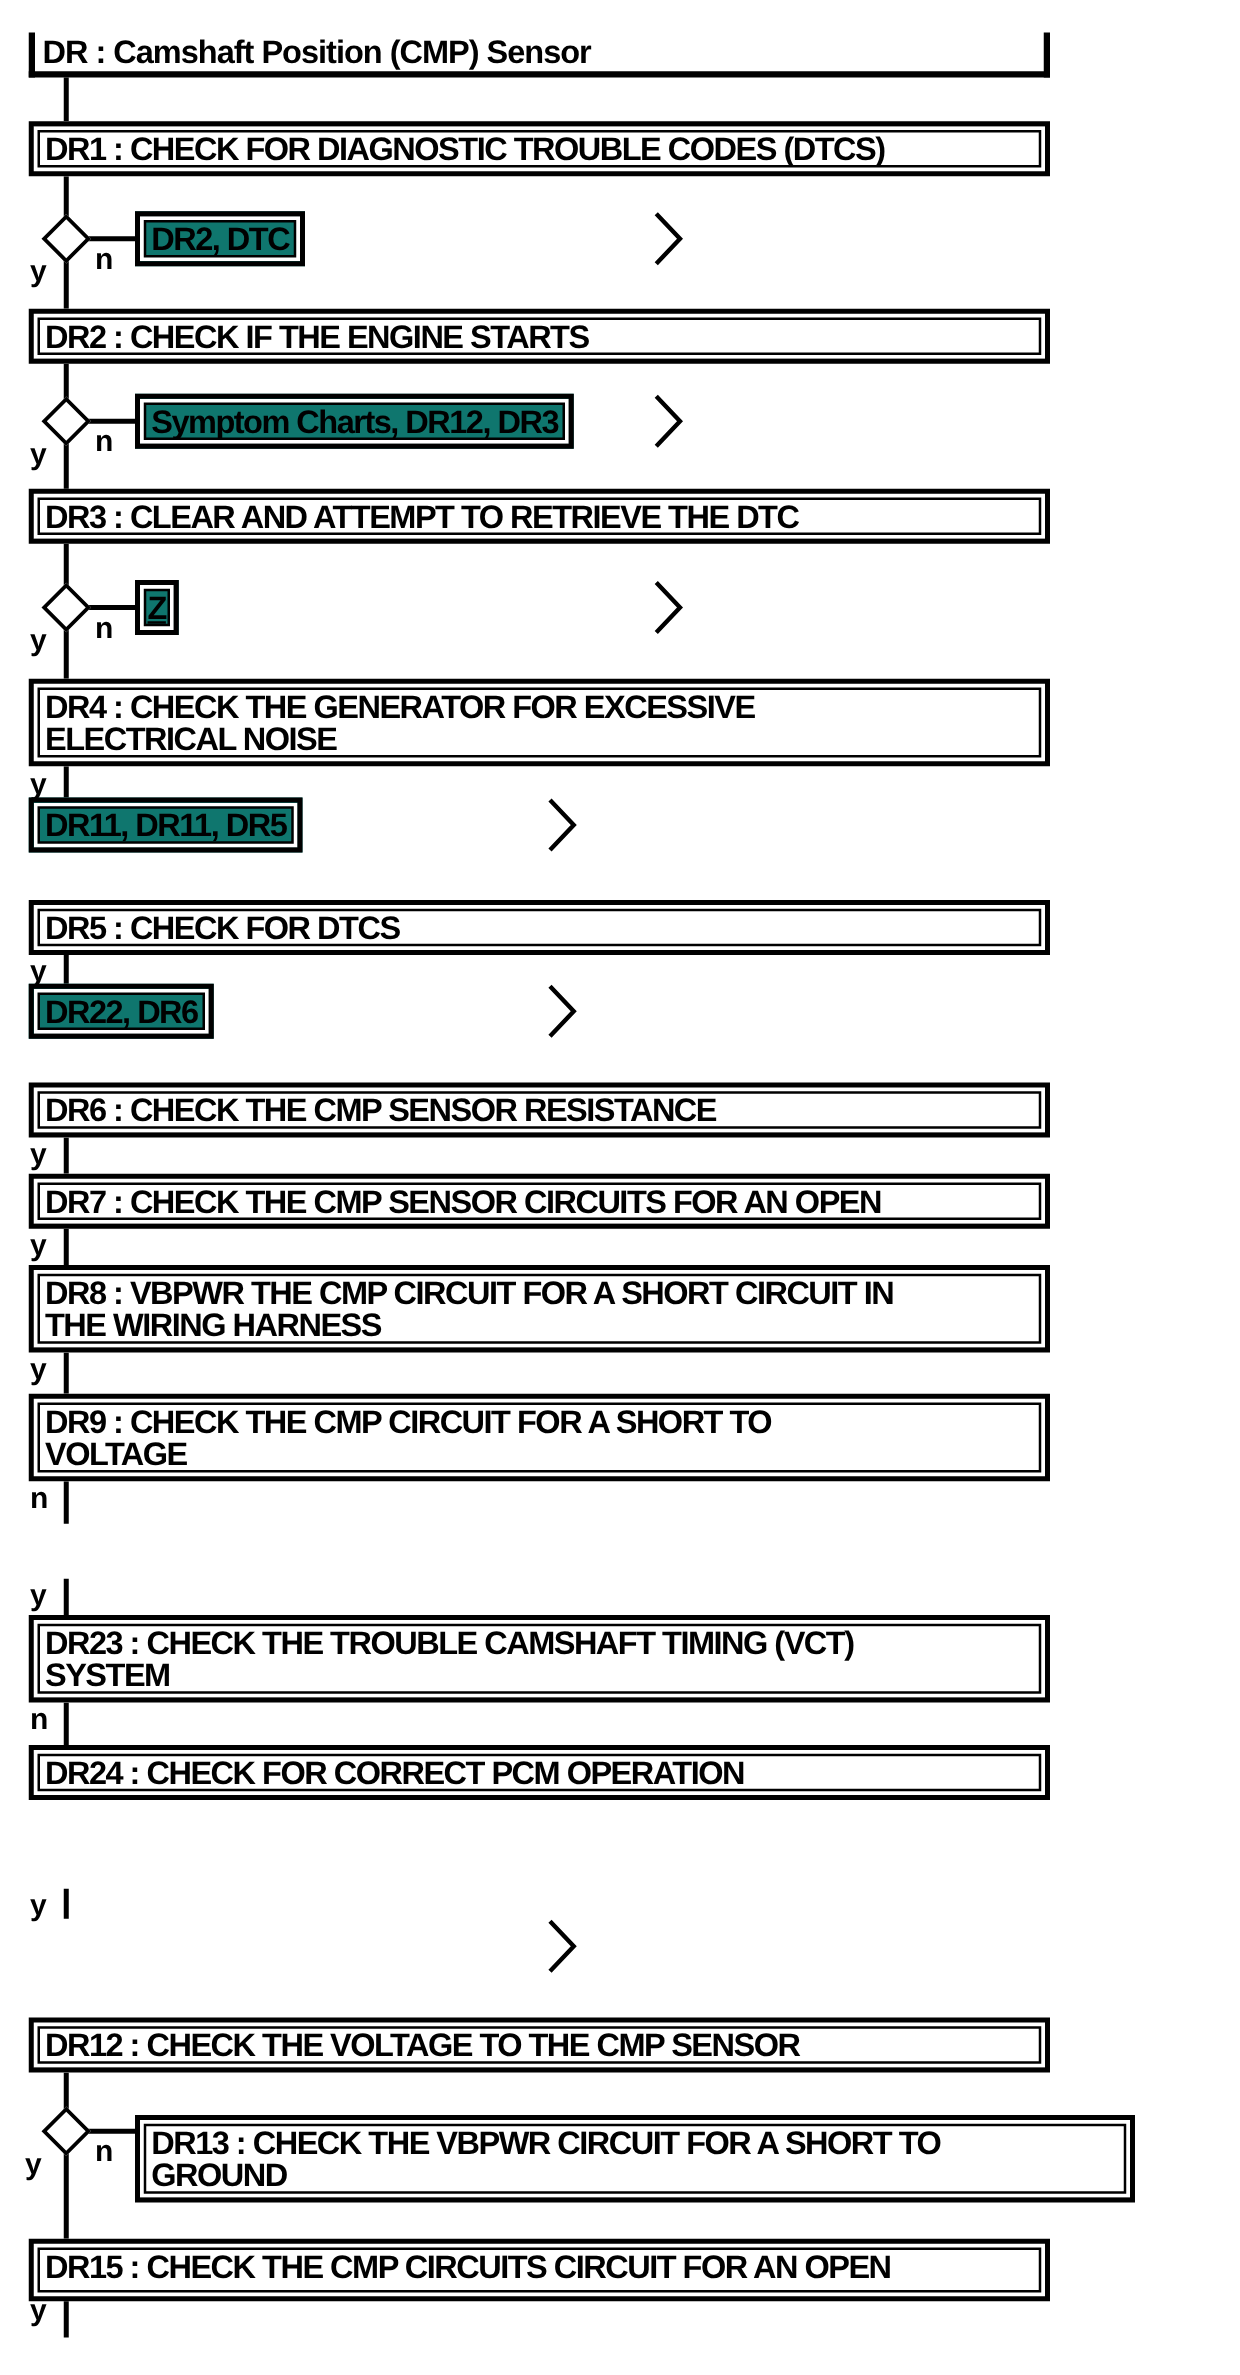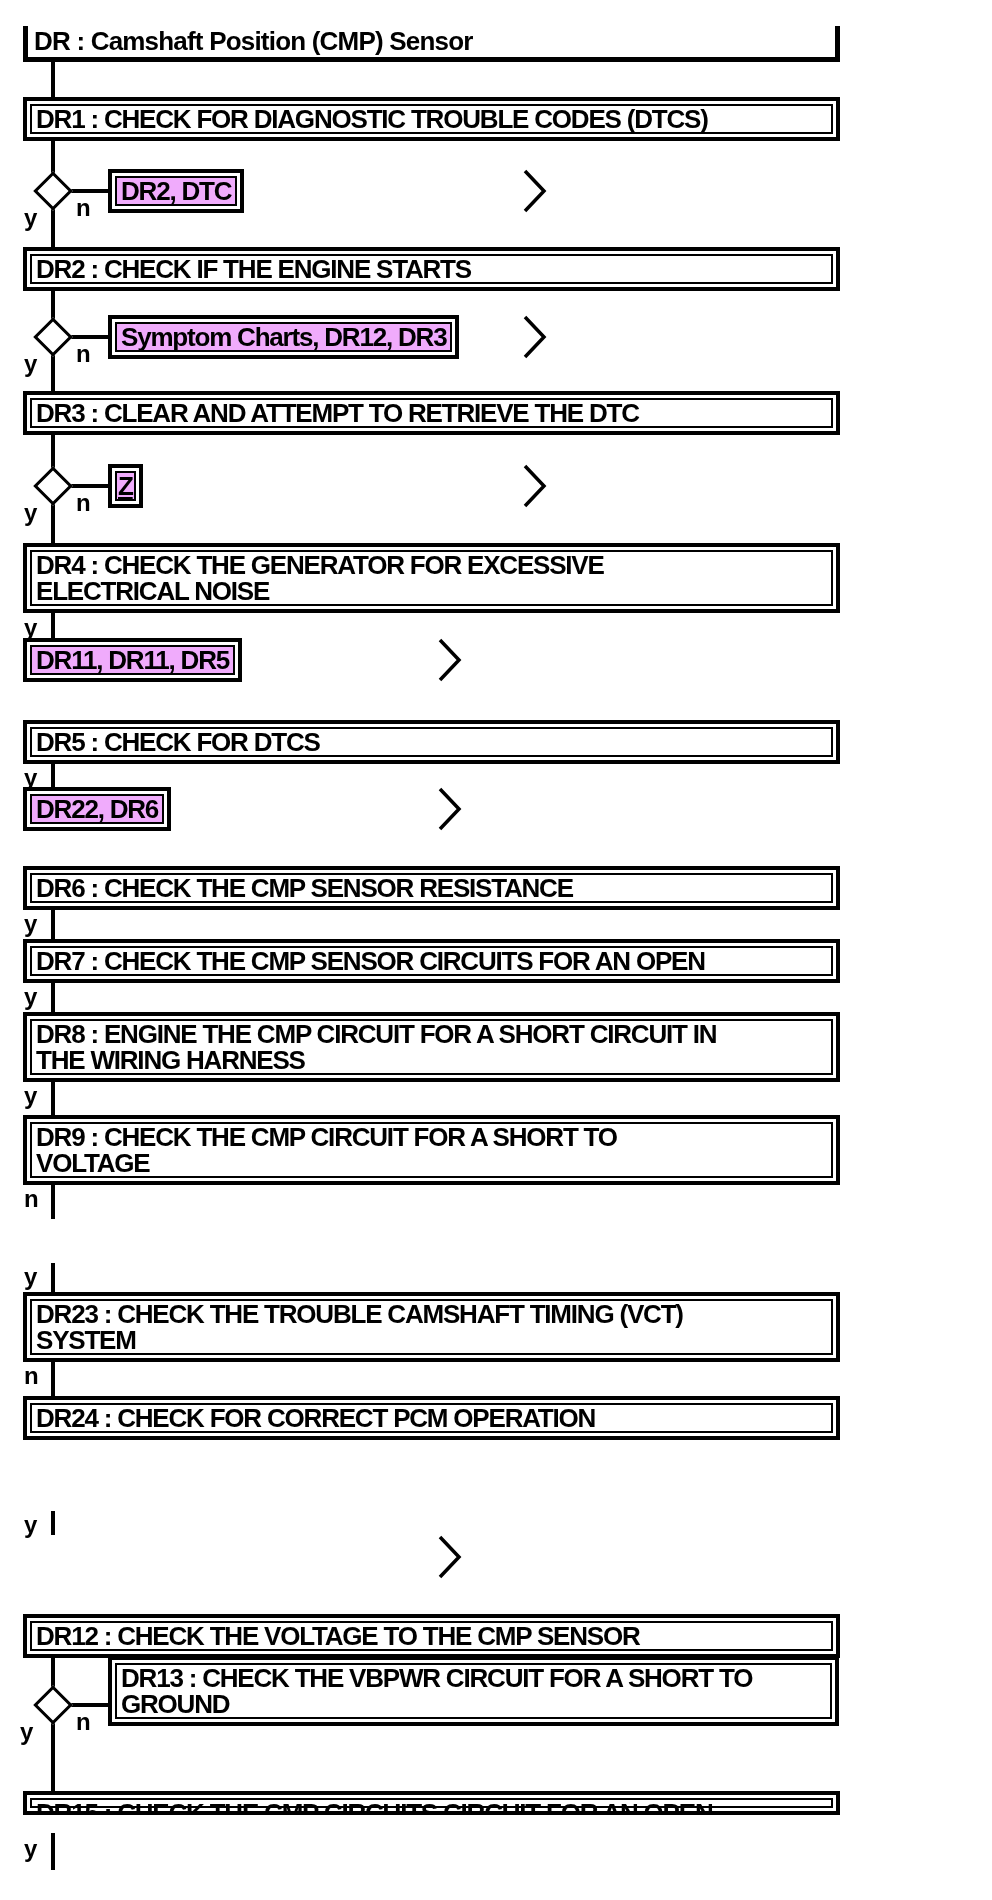--- a/index.html
+++ b/index.html
@@ -19,21 +19,21 @@
     position:absolute; left:23px; width:817px; box-sizing:border-box;
     background:#fff; border:4px solid #000;
     box-shadow: inset 0 0 0 3px #fff, inset 0 0 0 5px #000;
     font-size:26px; line-height:26px; letter-spacing:-1.2px;
     padding:5px 6px 0 9px; white-space:nowrap; overflow:hidden; z-index:3;
   }
   .h1 { height:44px; }
   .h2 { height:70px; }
   .step span { display:block; }
   .ref {
-    position:absolute; box-sizing:border-box; background:#f0abfc;
+    position:absolute; box-sizing:border-box; background:#0f766e;
     border:4px solid #000;
     box-shadow: inset 0 0 0 3px #fff, inset 0 0 0 5px #000;
     height:44px; font-size:26px; line-height:26px; letter-spacing:-1.2px;
     padding:5px 9px 0 9px; white-space:nowrap; z-index:3;
   }
   .vline { position:absolute; left:51px; width:4px; background:#000; z-index:1; }
   .hline { position:absolute; height:4px; background:#000; z-index:1; }
   .diamond {
     position:absolute; left:39px; width:28px; height:28px; box-sizing:border-box;
     border:3px solid #000; background:#fff; transform:rotate(45deg); z-index:2;
@@ -94,42 +94,42 @@
   <div class="step h1" style="top:720px">
       <span>DR5 : CHECK FOR DTCS</span>
     </div>
   <div class="step h1" style="top:866px">
       <span>DR6 : CHECK THE CMP SENSOR RESISTANCE</span>
     </div>
   <div class="step h1" style="top:939px">
       <span>DR7 : CHECK THE CMP SENSOR CIRCUITS FOR AN OPEN</span>
     </div>
   <div class="step h2" style="top:1012px">
-      <span>DR8 : ENGINE THE CMP CIRCUIT FOR A SHORT CIRCUIT IN</span>
+      <span>DR8 : VBPWR THE CMP CIRCUIT FOR A SHORT CIRCUIT IN</span>
       <span>THE WIRING HARNESS</span>
     </div>
   <div class="step h2" style="top:1115px">
       <span>DR9 : CHECK THE CMP CIRCUIT FOR A SHORT TO</span>
       <span>VOLTAGE</span>
     </div>
   <div class="step h2" style="top:1292px">
       <span>DR23 : CHECK THE TROUBLE CAMSHAFT TIMING (VCT)</span>
       <span>SYSTEM</span>
     </div>
   <div class="step h1" style="top:1396px">
       <span>DR24 : CHECK FOR CORRECT PCM OPERATION</span>
     </div>
   <div class="step h1" style="top:1614px">
       <span>DR12 : CHECK THE VOLTAGE TO THE CMP SENSOR</span>
     </div>
-  <div class="step h2" style="top:1656px;left:108px;width:731px">
+  <div class="step h2" style="top:1692px;left:108px;width:800px">
       <span>DR13 : CHECK THE VBPWR CIRCUIT FOR A SHORT TO</span>
       <span>GROUND</span>
     </div>
-  <div class="step h1" style="top:1791px;height:24px">
+  <div class="step h1" style="top:1791px;height:50px">
       <span>DR15 : CHECK THE CMP CIRCUITS CIRCUIT FOR AN OPEN</span>
     </div>
 
   <div class="ref" style="left:108px;top:169px"><span>DR2, DTC</span></div>
   <div class="ref" style="left:108px;top:315px"><span>Symptom Charts, DR12, DR3</span></div>
   <div class="ref" style="left:108px;top:464px;padding-left:6px;padding-right:6px"><span class="ulink">Z</span></div>
   <div class="ref" style="left:23px;top:638px"><span>DR11, DR11, DR5</span></div>
   <div class="ref" style="left:23px;top:787px"><span>DR22, DR6</span></div>
 
   <span class="yn" style="left:76px;top:196px">n</span>

